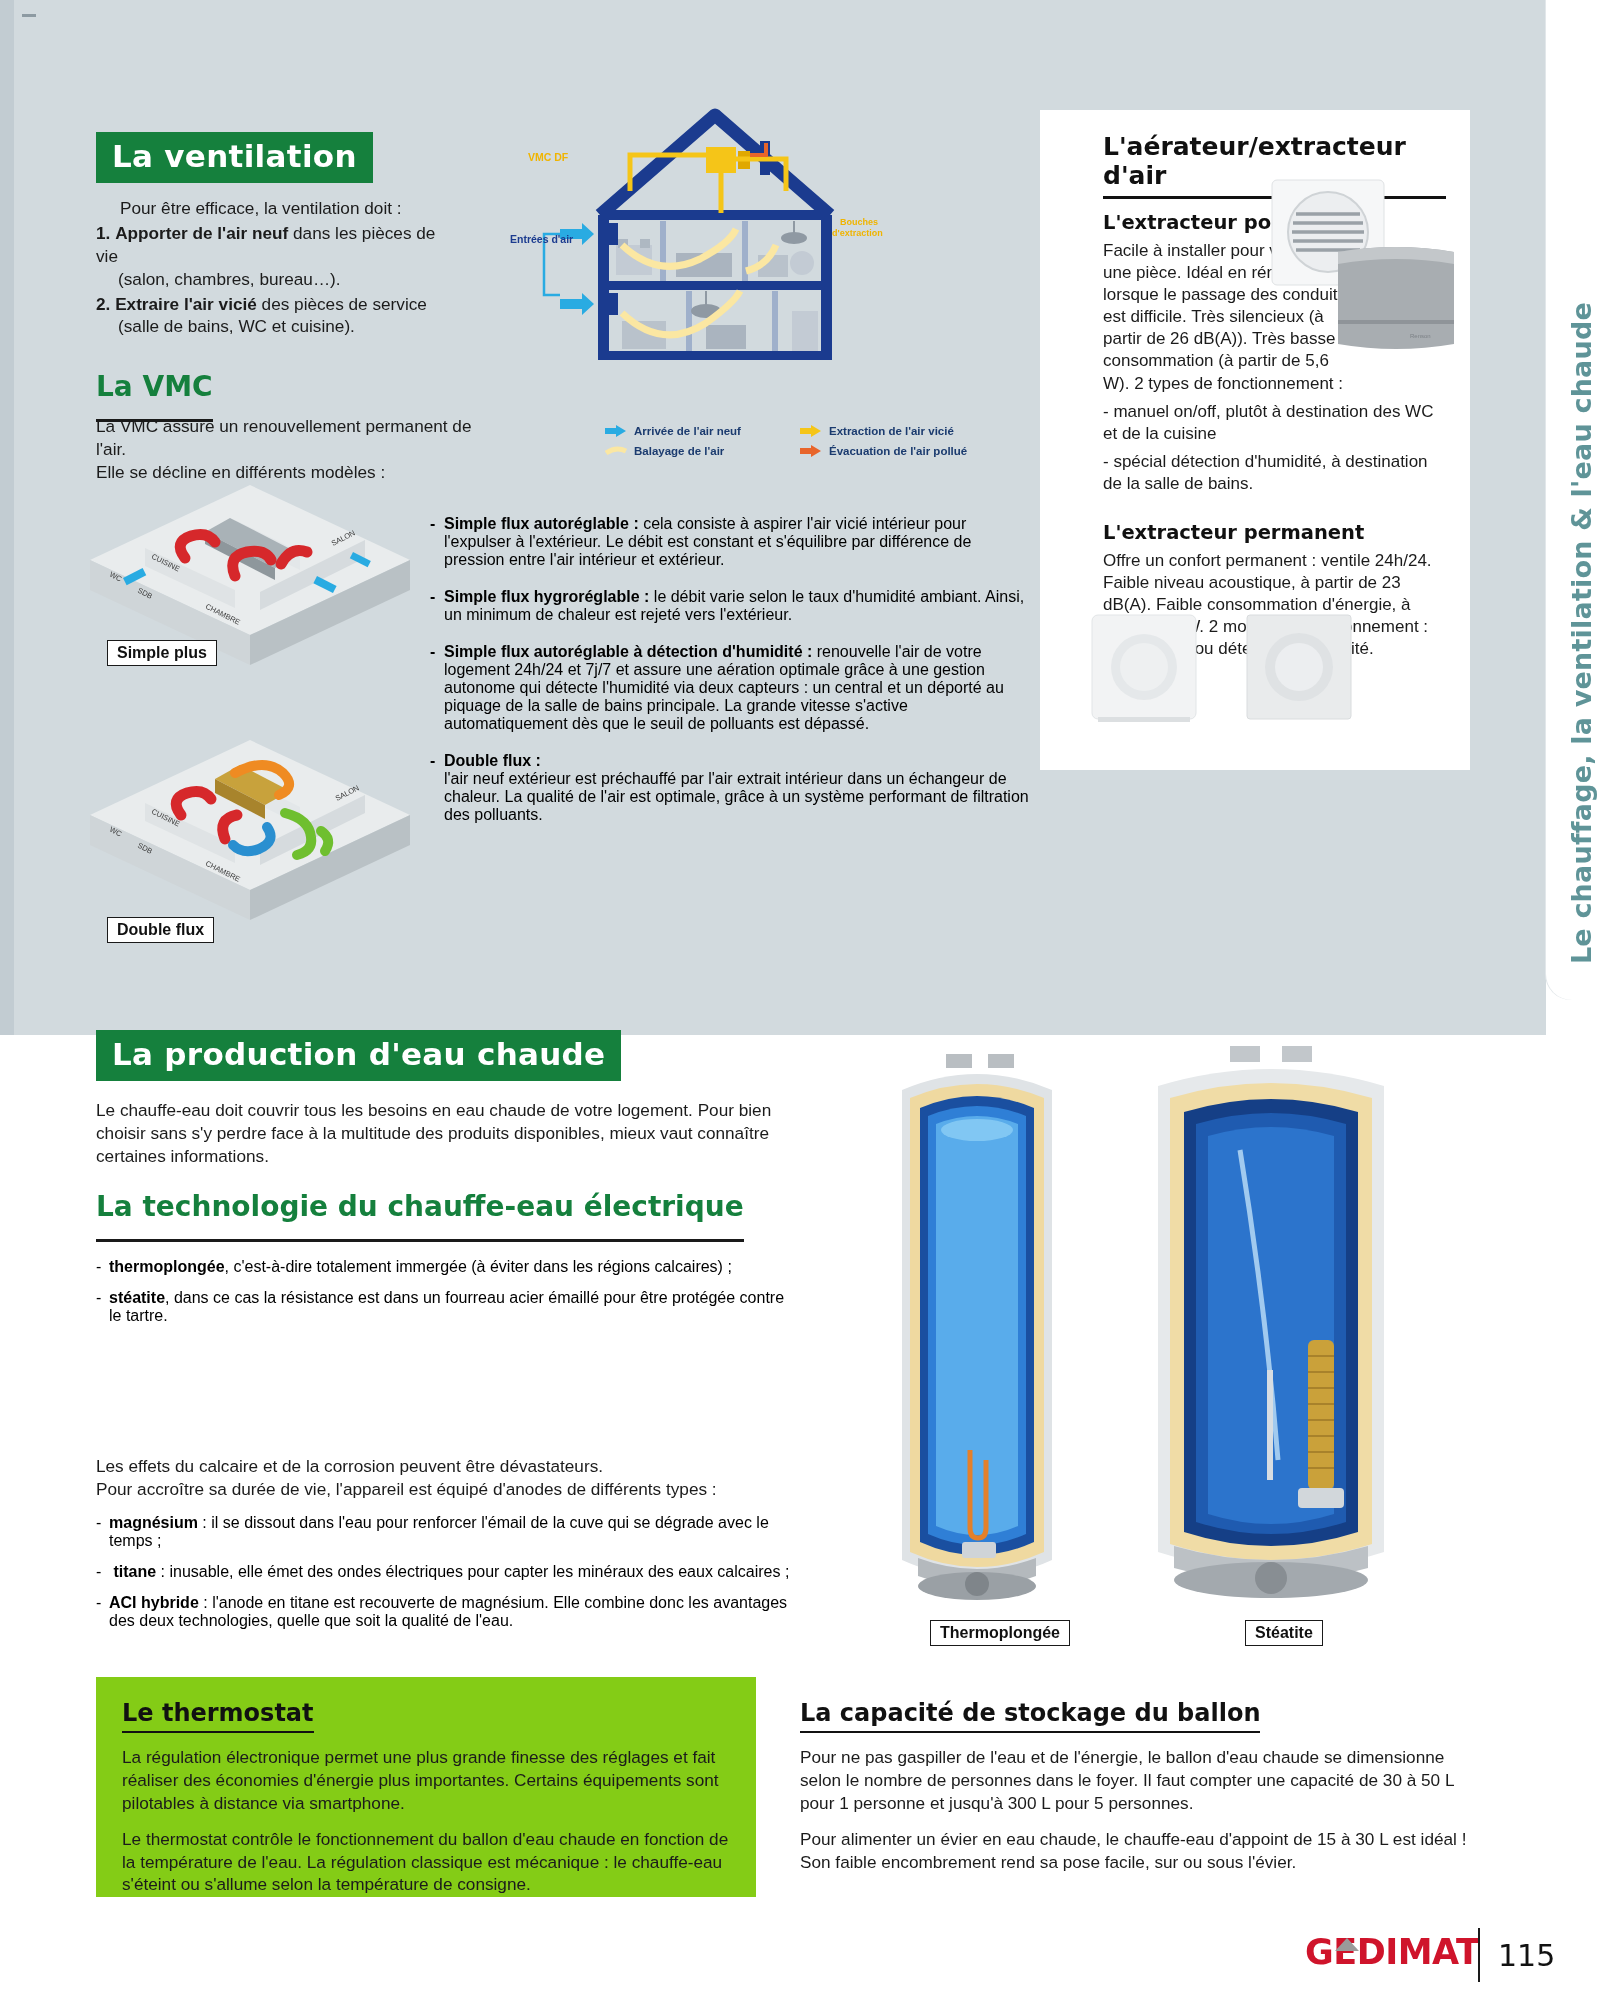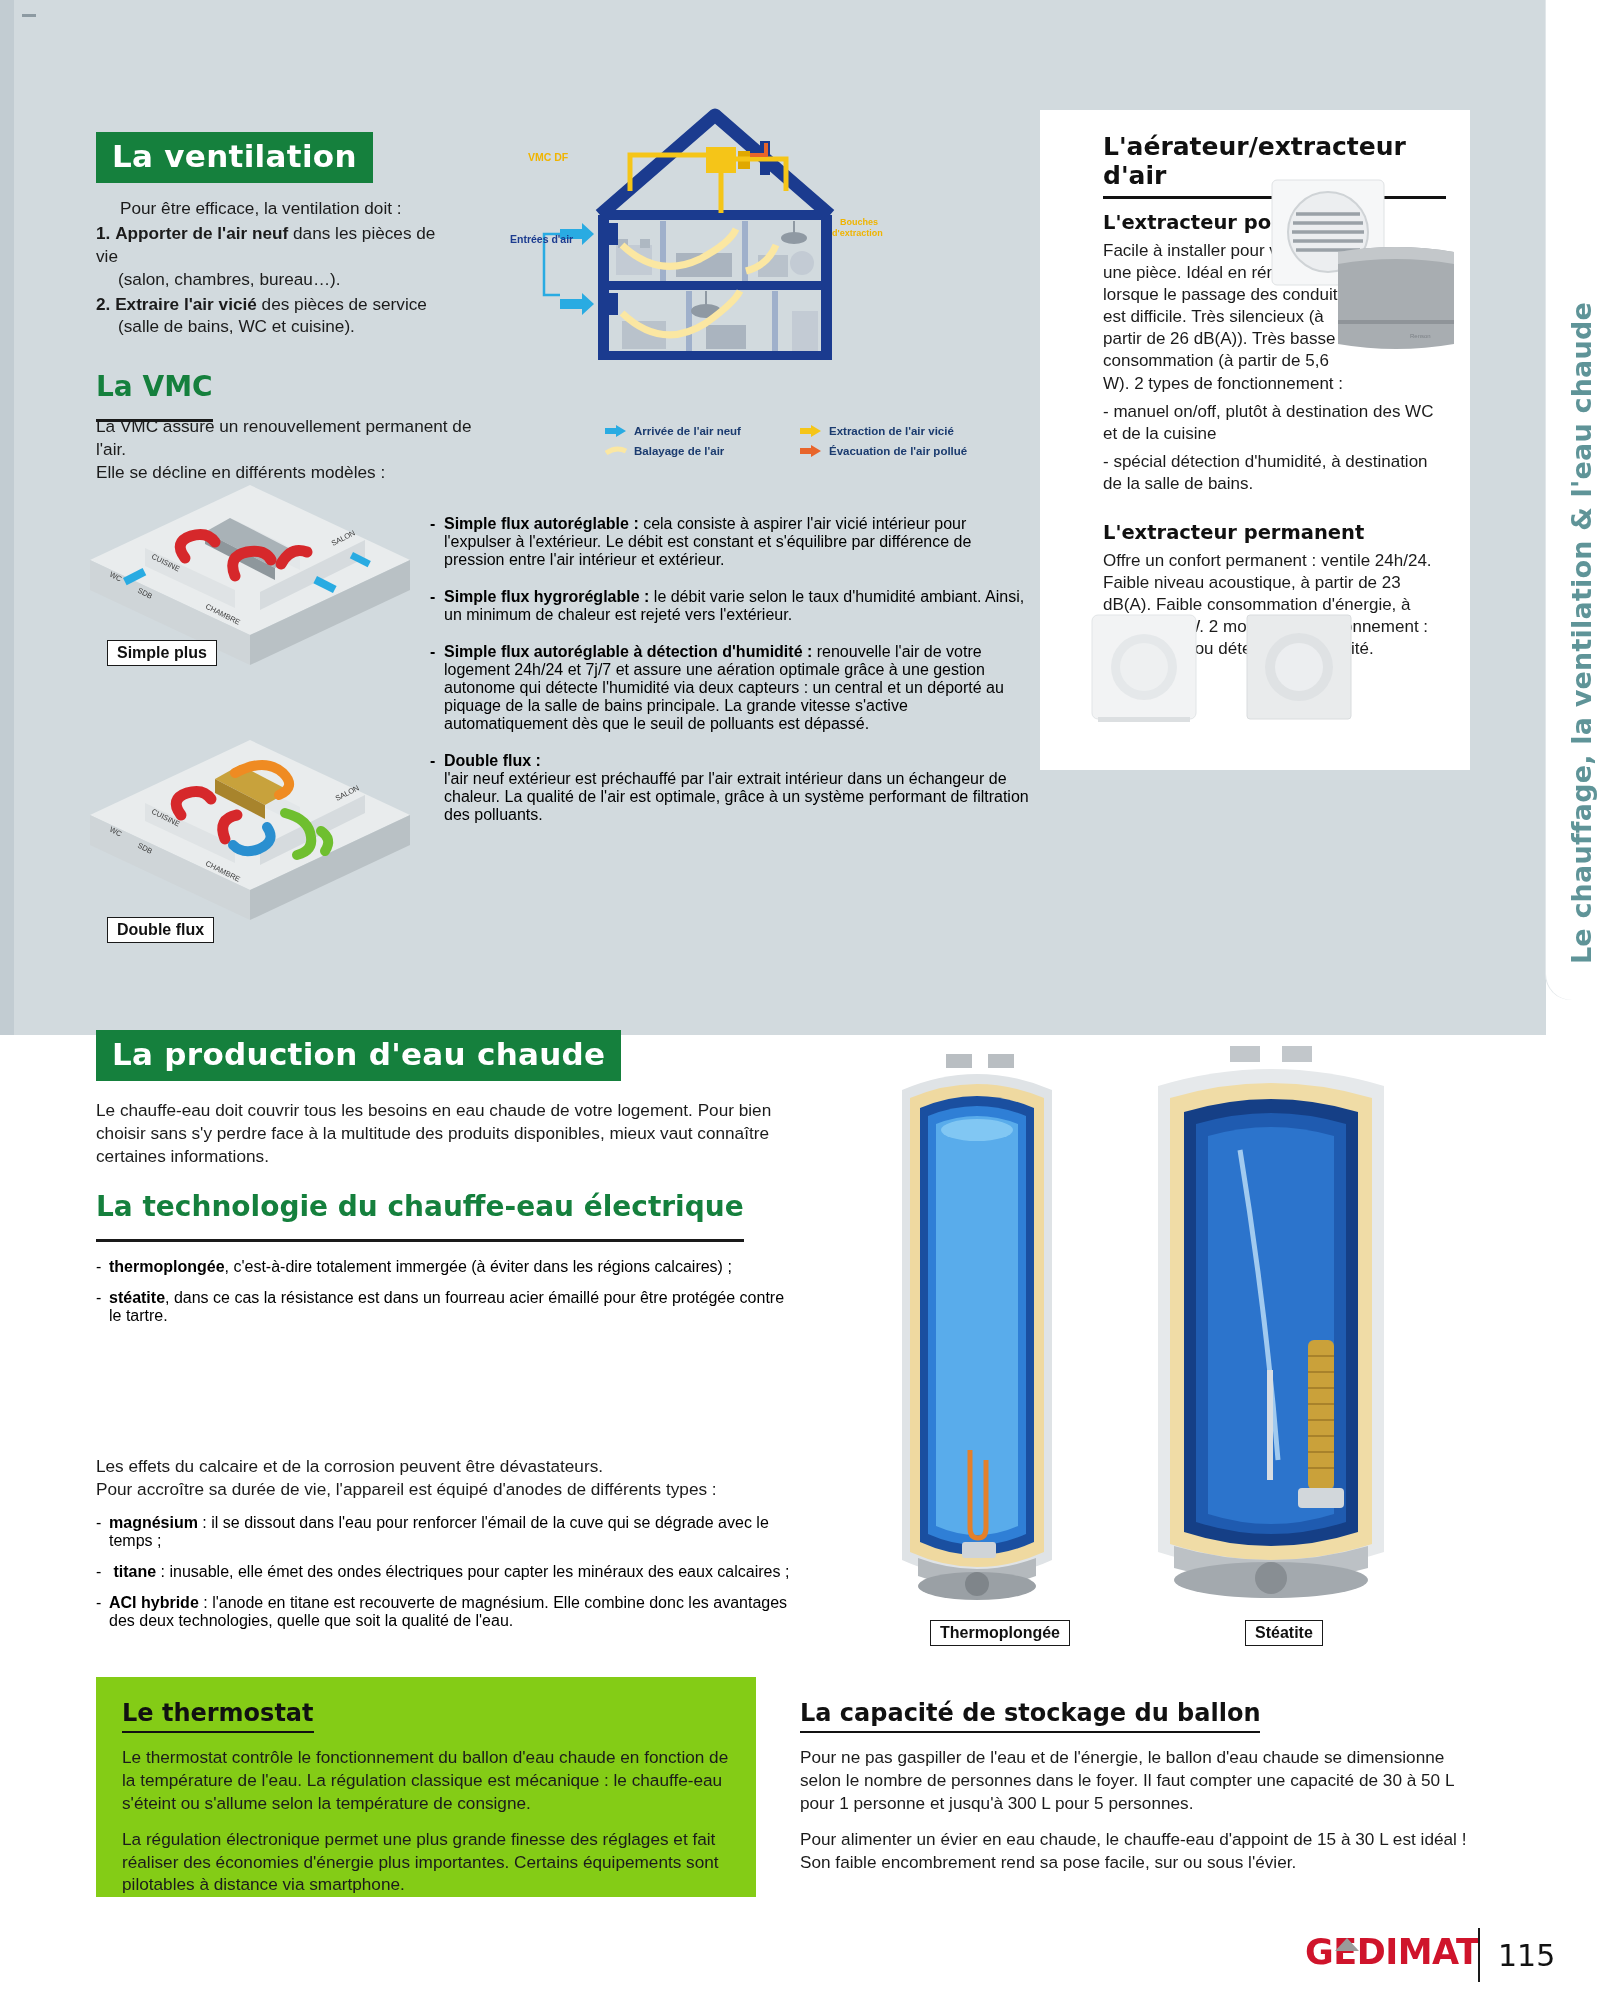--- a/index.html
+++ b/index.html
@@ -498,22 +498,22 @@
     <rect x="168" y="448" width="46" height="20" rx="4" fill="#d2d7db"></rect>
 
     <path d="M44,506 q97,28 194,0 v22 q-97,28 -194,0 z" fill="#bcc1c5"></path>
     <ellipse cx="141" cy="540" rx="97" ry="18" fill="#a3a9ae"></ellipse>
     <circle cx="141" cy="538" r="16" fill="#888e93"></circle>
   </svg>
   <div class="wh-cap" style="left:1245px; top:1620px;">Stéatite</div>
 
   <div class="grey-box box-thermo">
     <span class="box-title">Le thermostat</span>
+    <p class="box-p">La régulation électronique permet une plus grande finesse des réglages et fait réaliser des économies d'énergie plus importantes. Certains équipements sont pilotables à distance via smartphone.</p>
     <p class="box-p">Le thermostat contrôle le fonctionnement du ballon d'eau chaude en fonction de la température de l'eau. La régulation classique est mécanique : le chauffe-eau s'éteint ou s'allume selon la température de consigne.</p>
-    <p class="box-p">La régulation électronique permet une plus grande finesse des réglages et fait réaliser des économies d'énergie plus importantes. Certains équipements sont pilotables à distance via smartphone.</p>
   </div>
 
   <div class="box-capa" style="position:absolute;">
     <span class="box-title">La capacité de stockage du ballon</span>
     <p class="box-p">Pour ne pas gaspiller de l'eau et de l'énergie, le ballon d'eau chaude se dimensionne selon le nombre de personnes dans le foyer. Il faut compter une capacité de 30 à 50 L pour 1 personne et jusqu'à 300 L pour 5 personnes.</p>
     <p class="box-p">Pour alimenter un évier en eau chaude, le chauffe-eau d'appoint de 15 à 30 L est idéal ! Son faible encombrement rend sa pose facile, sur ou sous l'évier.</p>
   </div>
 
   <div class="footer"></div>
   <div class="logo">

